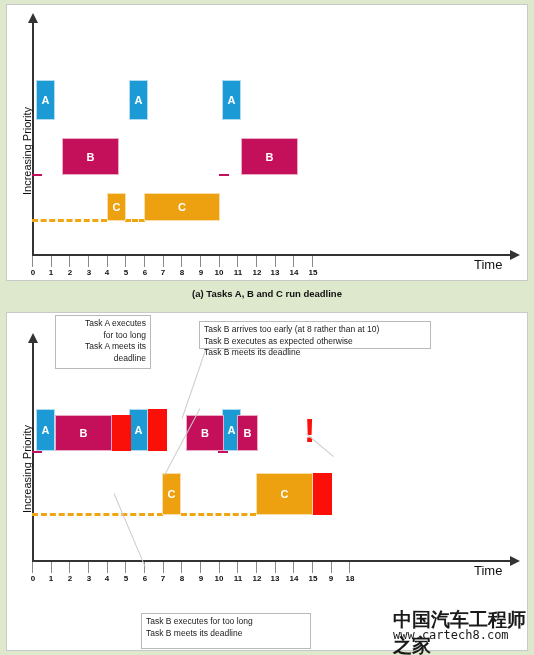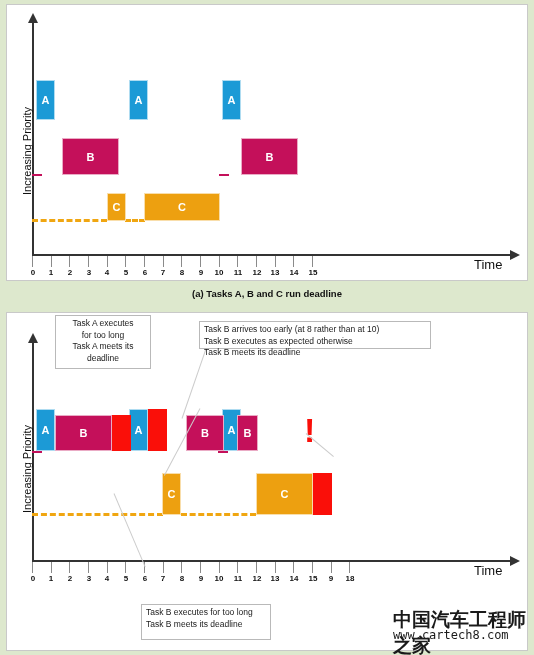--- a/index.html
+++ b/index.html
@@ -68,21 +68,21 @@
     position:absolute;
     background:#fff;
     border:1px solid #b9b9b9;
     font-size:8.5px;
     line-height:11.5px;
     color:#1a1a1a;
     padding:2px 4px;
     box-sizing:border-box;
     white-space:pre-line;
   }
-  .note.right{text-align:center;}
+  .note.right{text-align:right;}
   .leader{
     position:absolute;
     background:#cccccc;
     height:1px;
     transform-origin:left center;
   }
   .caption{
     position:absolute;
     font-size:9.5px;font-weight:bold;color:#111;
     width:100%;text-align:center;
@@ -251,18 +251,18 @@
   <div class="leader" style="left:299px;top:120px;width:36px;transform:rotate(40deg);transform-origin:left center;"></div>
   <div class="leader" style="left:107px;top:180px;width:80px;transform:rotate(67deg);transform-origin:left center;"></div>
 
   <div class="note right" style="left:48px;top:2px;width:96px;height:54px;">Task A executes
 for too long
 Task A meets its
 deadline</div>
   <div class="note" style="left:192px;top:8px;width:232px;height:28px;">Task B arrives too early (at 8 rather than at 10)
 Task B executes as expected otherwise
 Task B meets its deadline</div>
-  <div class="note" style="left:134px;top:291px;width:130px;height:36px;">Task B executes for too long
+  <div class="note" style="left:134px;top:300px;width:170px;height:36px;">Task B executes for too long
 Task B meets its deadline</div>
 </div>
 
 <div class="watermark-cn" style="left:393px;top:607px;">中国汽车工程师之家</div>
 <div class="watermark-url" style="left:393px;top:628px;">www.cartech8.com</div>
 
 </body></html>

